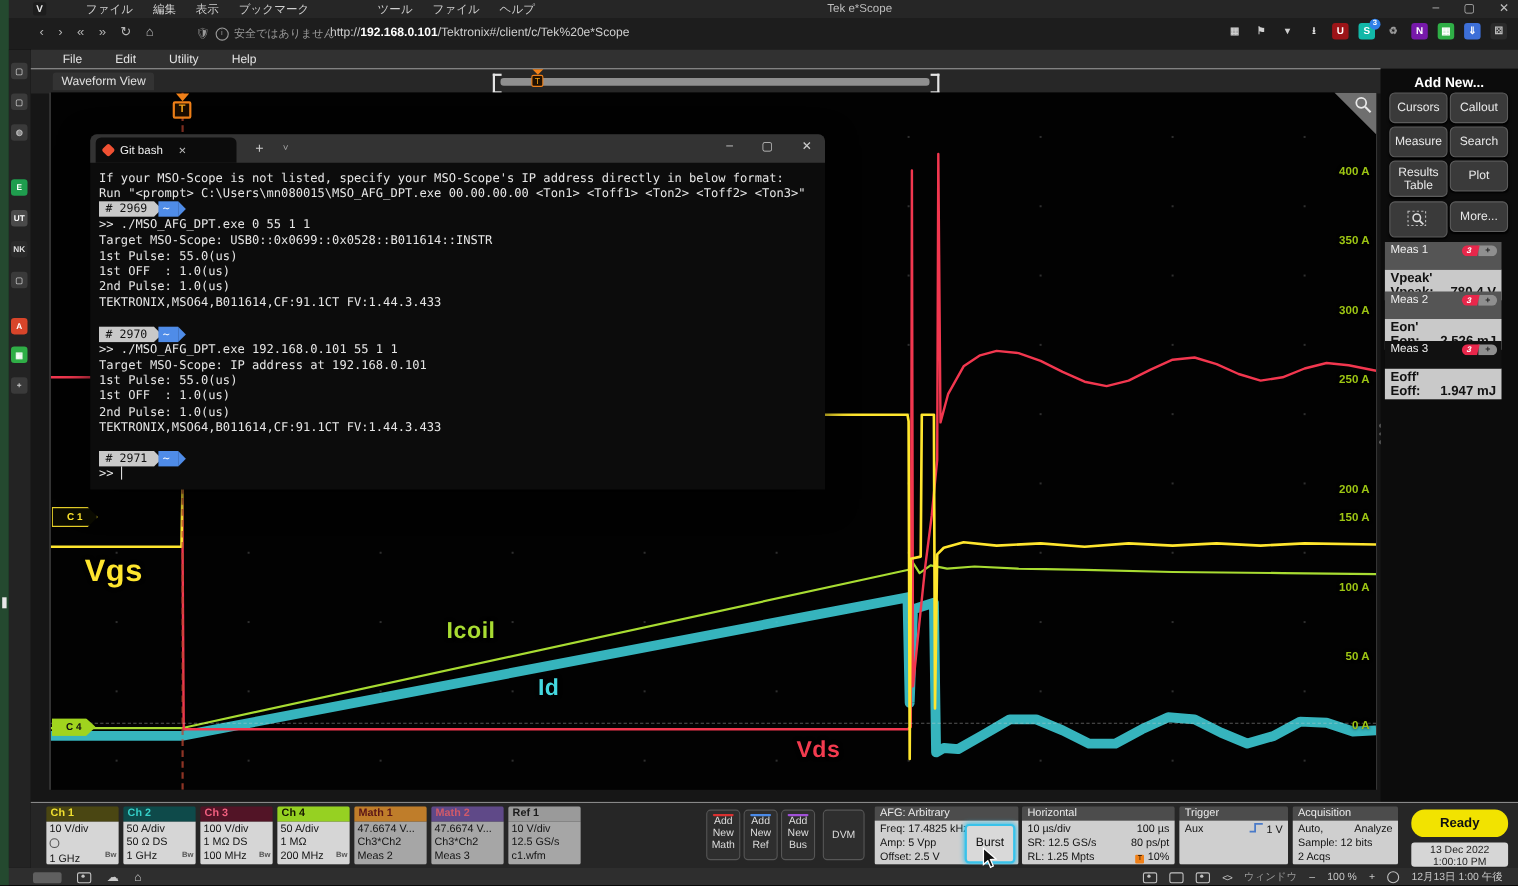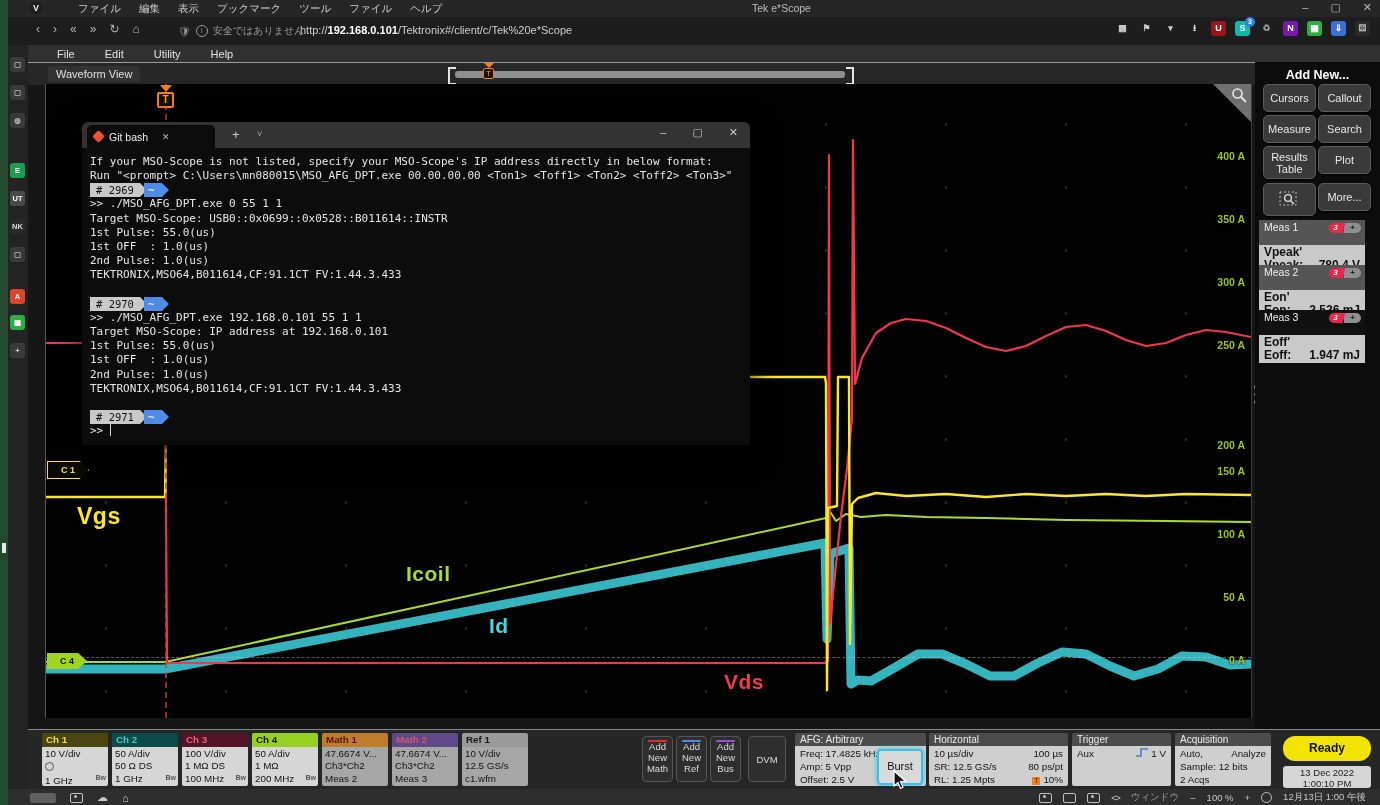--- a/index.html
+++ b/index.html
@@ -122,21 +122,21 @@
 
 <div class="stage">
 
   <div class="abs vmenu">
     <div class="vlogo">V</div>
     <div class="items" id="vMenuItems">
         <div style="cursor: default;">ファイル</div>
         <div style="cursor: default;">編集</div>
         <div style="cursor: default;">表示</div>
         <div style="cursor: default;">ブックマーク</div>
-        <div style="cursor: default;">ツール</div>
+        <div style="cursor: default; margin-left: 44px;">ツール</div>
         <div style="cursor: default;">ファイル</div>
         <div style="cursor: default;">ヘルプ</div>
       </div>
     <div class="title">Tek e*Scope</div>
     <div class="winctl" id="vWinCtl">
         <div>–</div>
         <div>▢</div>
         <div>✕</div>
       </div>
   </div>
@@ -229,21 +229,21 @@
           <div class="ylab" style="top: 129px;">350 A</div>
           <div class="ylab" style="top: 192px;">300 A</div>
           <div class="ylab" style="top: 255px;">250 A</div>
           <div class="ylab" style="top: 318px; margin-top: 37px;">200 A</div>
           <div class="ylab" style="top: 381px;">150 A</div>
           <div class="ylab" style="top: 444px;">100 A</div>
           <div class="ylab" style="top: 507px;">50 A</div>
           <div class="ylab" style="top: 570px;">0 A</div>
         </div>
       <div id="traceLabels">
-          <div class="tracelab" style="left: 31px; top: 419px; color: rgb(255, 230, 46); font-size: 23px;">Vgs</div>
+          <div class="tracelab" style="left: 31px; top: 419px; color: rgb(255, 230, 46); font-size: 28px;">Vgs</div>
           <div class="tracelab" style="left: 360px; top: 478px; color: rgb(168, 220, 50); font-size: 21px;">Icoil</div>
           <div class="tracelab" style="left: 443px; top: 530px; color: rgb(69, 216, 224); font-size: 21px;">Id</div>
           <div class="tracelab" style="left: 678px; top: 586px; color: rgb(242, 59, 79); font-size: 21px;">Vds</div>
         </div>
     </div>
     <div class="splitdots">
         <i></i>
         <i></i>
         <i></i>
       </div>

